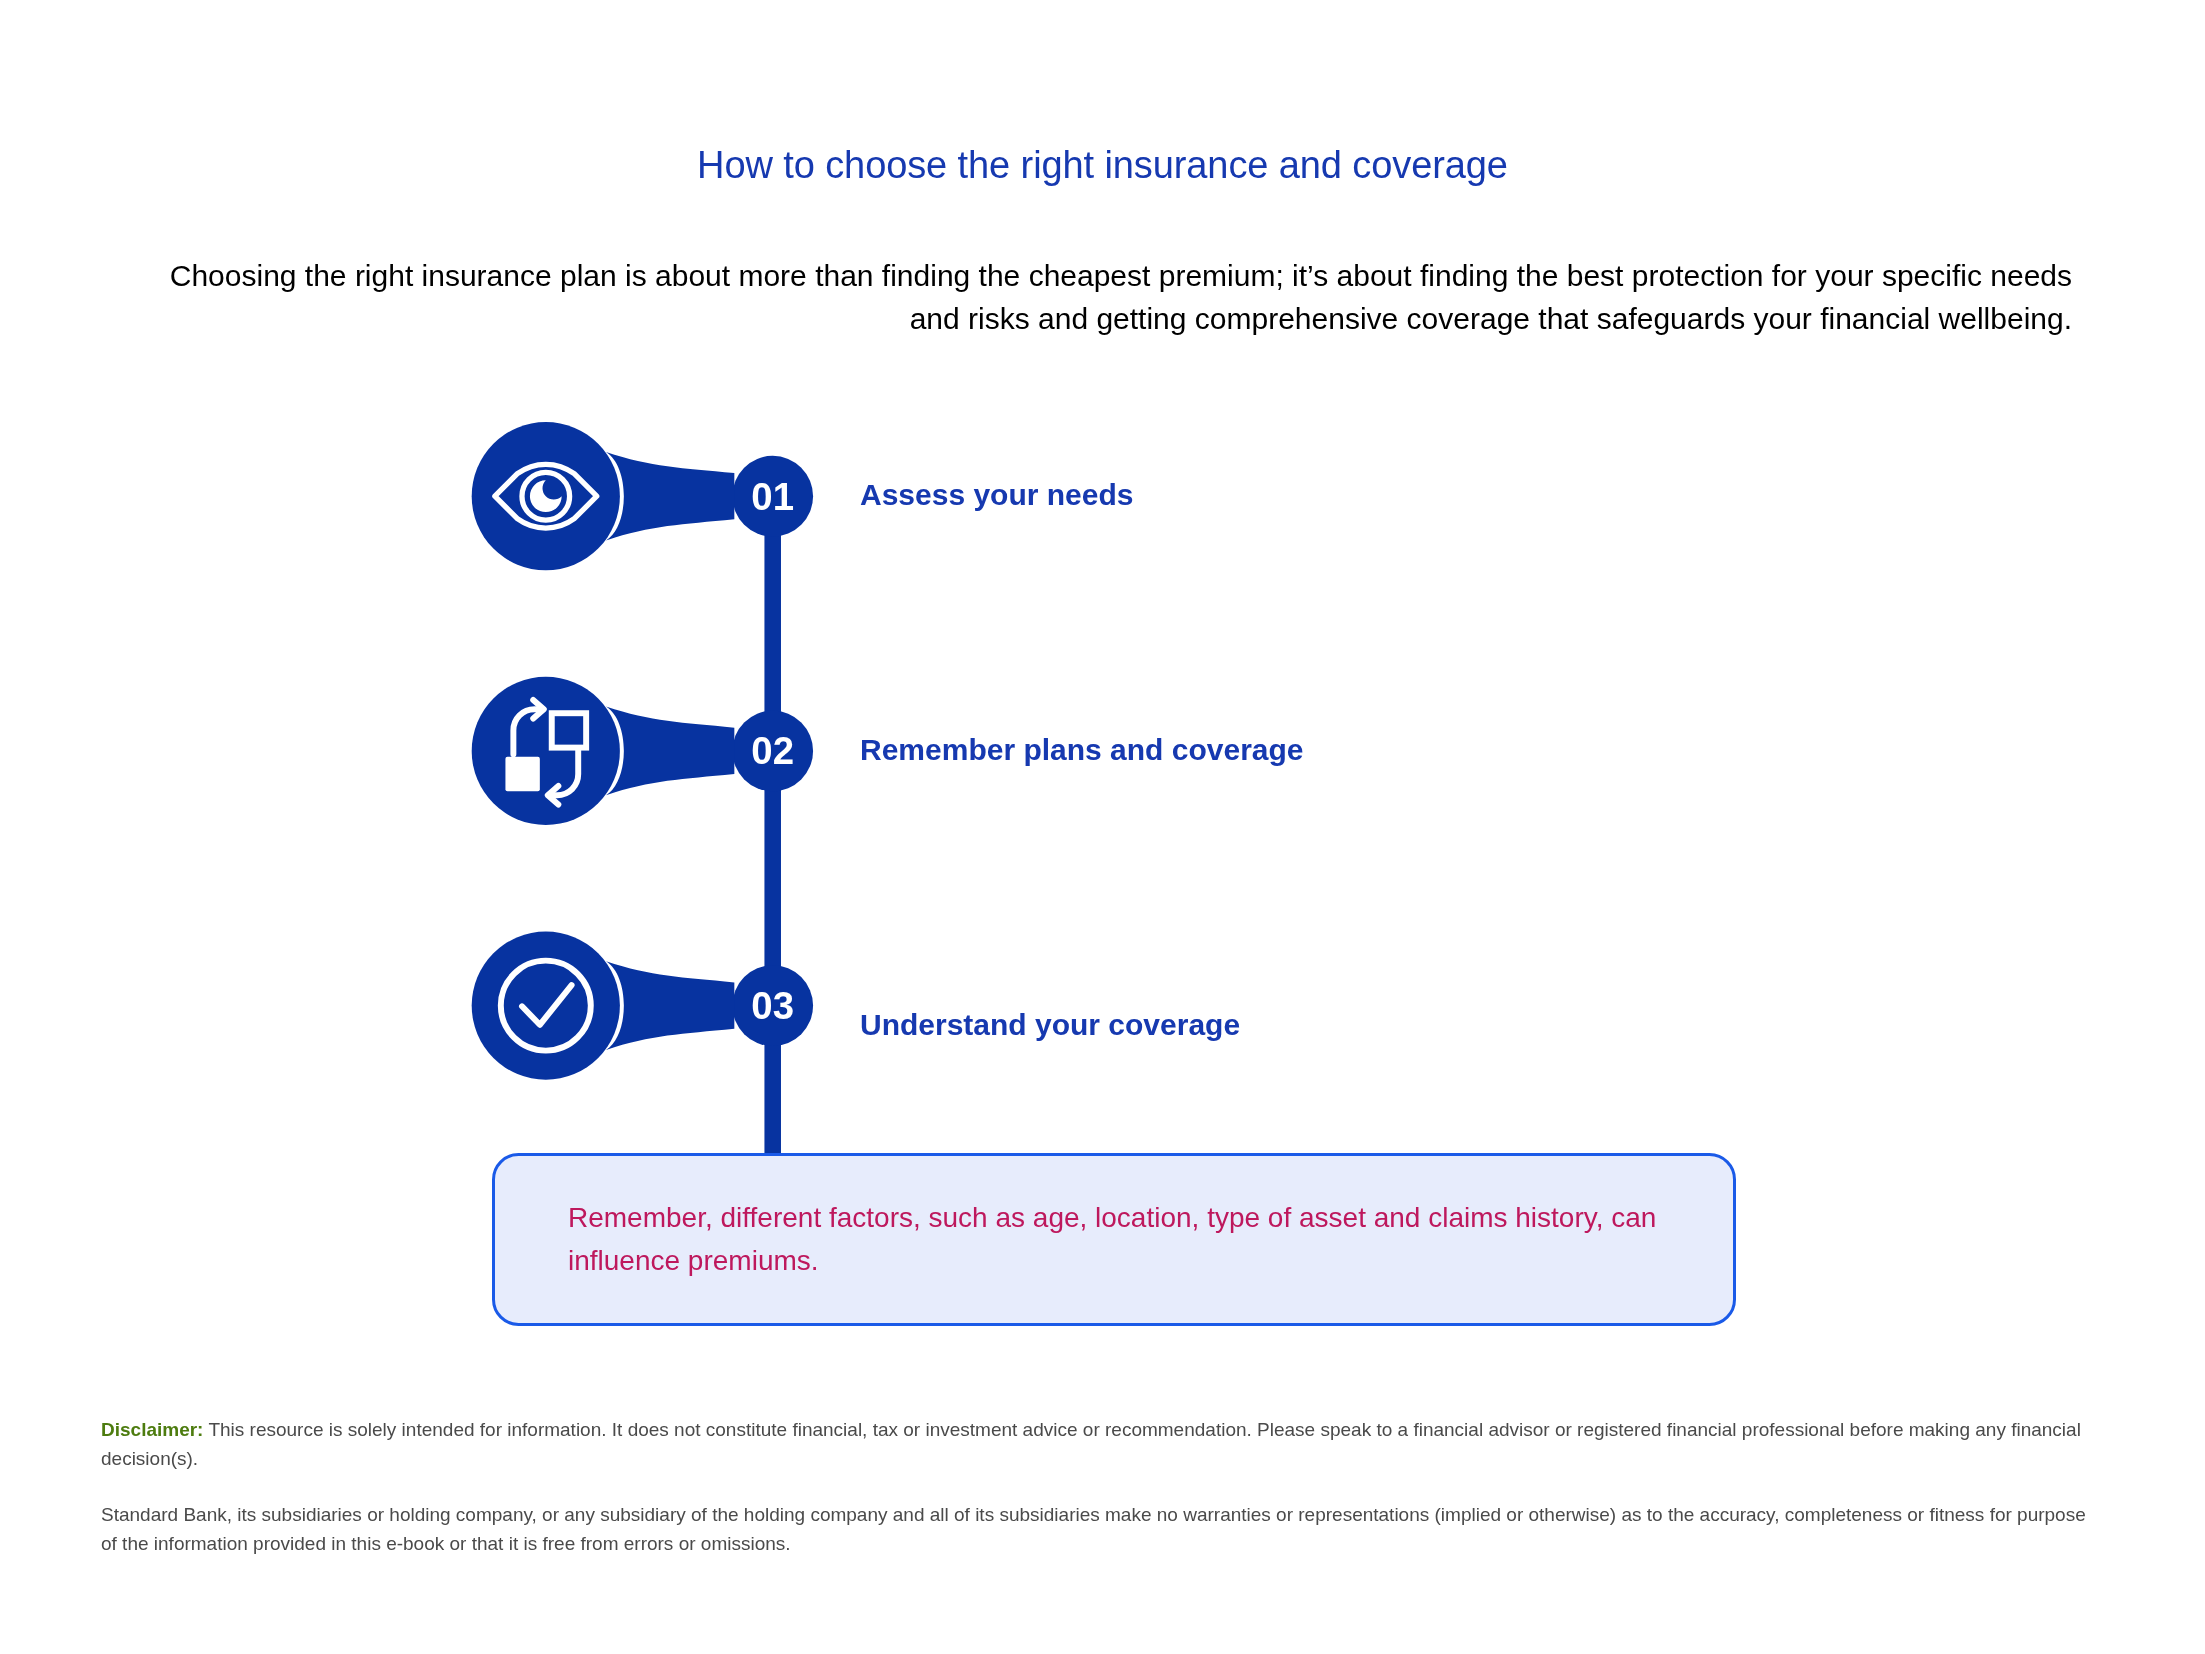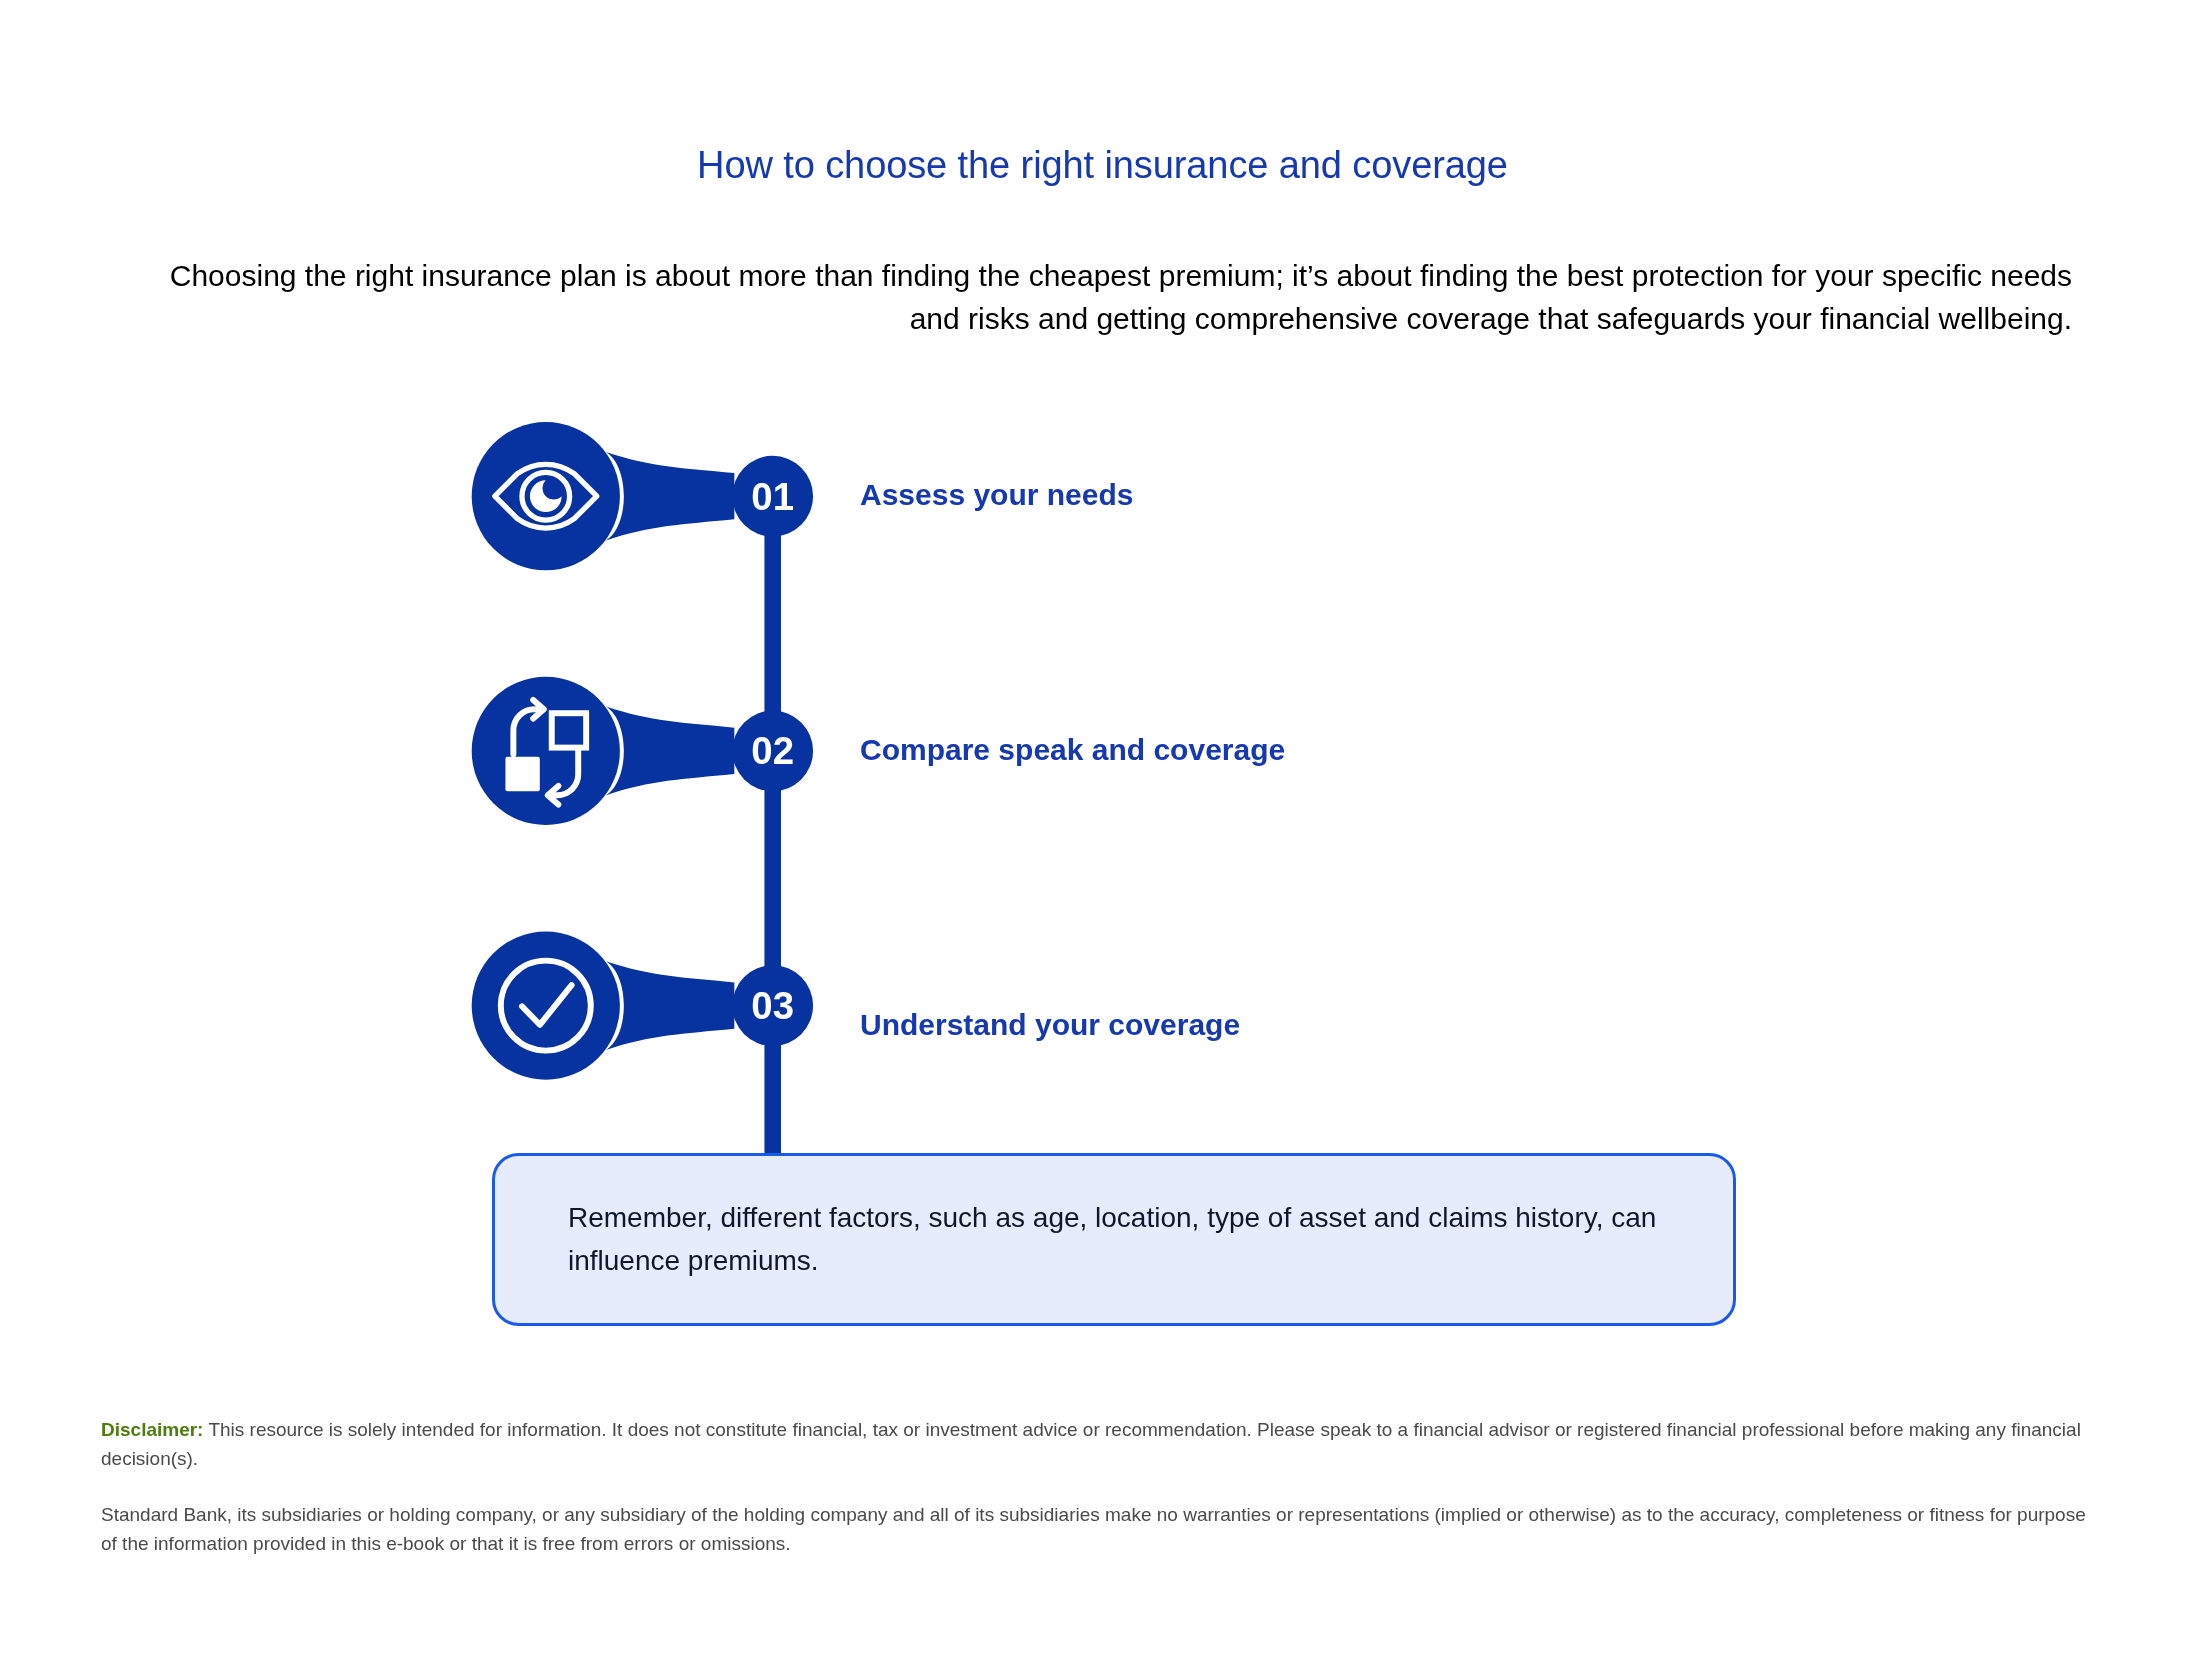--- a/index.html
+++ b/index.html
@@ -86,21 +86,21 @@
     border: 3.3px solid #1a5ae8;
     border-radius: 26.5px;
     display: flex;
     align-items: center;
   }
   .callout-text {
     margin: 0;
     padding: 0 37px 0 73px;
     font-size: 28px;
     line-height: 1.52;
-    color: #0f172a;
+    color: #be185d;
     font-weight: normal;
   }
 
   
   .disclaimer {
     position: absolute;
     left: 101px;
     top: 1416px;
     width: 2005px;
   }
@@ -204,21 +204,21 @@
         <g fill="none" stroke="#ffffff" stroke-width="9" stroke-linecap="round" stroke-linejoin="round">
           <circle cx="825" cy="1520" r="68"></circle>
           <path d="M 789 1521 L 816 1549 L 864 1489"></path>
         </g>
         <text x="1168" y="1520" fill="#ffffff" font-family="Liberation Sans, sans-serif" font-size="58" font-weight="bold" text-anchor="middle" dominant-baseline="central">03</text>
       </g>
     </svg>
   </div>
 
   <div class="step-label step-label-1">Assess your needs</div>
-  <div class="step-label step-label-2">Compare speak and coverage</div>
+  <div class="step-label step-label-2">Remember plans and coverage</div>
   <div class="step-label step-label-3">Understand your coverage</div>
 
   <div class="callout">
     <p class="callout-text">Remember, different factors, such as age, location, type of asset and claims history, can influence premiums.</p>
   </div>
 
   <div class="disclaimer">
     <p class="disc-p"><span class="disc-strong">Disclaimer:</span><span> This resource is solely intended for information. It does not constitute financial, tax or investment advice or recommendation. Please speak to a financial advisor or registered financial professional before making any financial decision(s).</span></p>
     <p class="disc-p">Standard Bank, its subsidiaries or holding company, or any subsidiary of the holding company and all of its subsidiaries make no warranties or representations (implied or otherwise) as to the accuracy, completeness or fitness for purpose of the information provided in this e-book or that it is free from errors or omissions.</p>
   </div>

